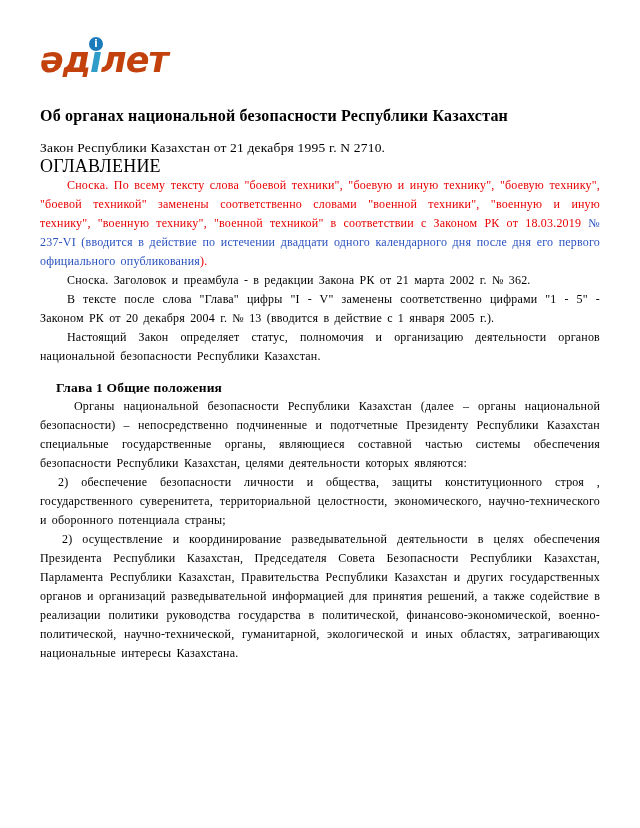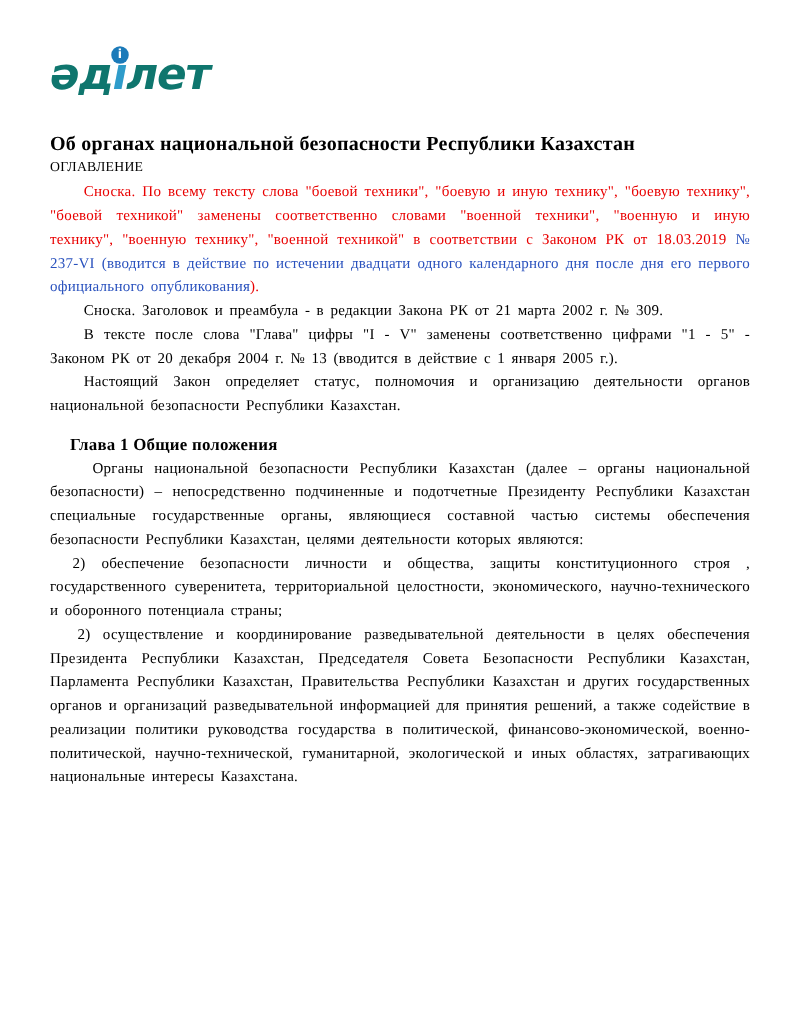--- a/index.html
+++ b/index.html
@@ -20,23 +20,23 @@
     font-family: "DejaVu Sans", sans-serif;
     font-style: italic;
     font-weight: bold;
     font-size: 35px;
     line-height: 40px;
     letter-spacing: -1px;
     margin: 0 0 12px 0;
     cursor: pointer;
     user-select: none;
   }
-  .lg1 { color: #0f766e; margin-top: 36px; }
+  .lg1 { color: #c2410c; margin-top: 36px; }
   .lg2 { color: #2f9cca; }
-  .lg3 { color: #0f766e; }
+  .lg3 { color: #c2410c; }
   .lg-iwrap { position: relative; display: inline-block; }
   .lg-dot {
     position: absolute;
     left: -1px;
     top: -3px;
     width: 14px;
     height: 14px;
     border-radius: 50%;
     background: #1b7ab9;
     color: #ffffff;
@@ -51,21 +51,21 @@
 
   
   .doc-title {
     font-size: 16px;
     line-height: 19px;
     font-weight: bold;
     margin: 14px 0 0 0;
     letter-spacing: 0.2px;
   }
   .law-line { margin: 13px 0 0 0; font-size: 13.5px; line-height: 19px; letter-spacing: 0.2px; }
-  .toc { margin: 0; font-size: 11px; line-height: 19px; letter-spacing: 0.2px; }
+  .toc { margin: 0; font-size: 18px; line-height: 19px; letter-spacing: 0.2px; }
   .para {
     margin: 0;
     font-size: 12px;
     line-height: 19px;
     text-align: justify;
     word-spacing: 2px;
     letter-spacing: 0.2px;
   }
   .footnote { color: #e90000; }
   .law-link { color: #2a52be; text-decoration: none; cursor: pointer; }
@@ -85,26 +85,27 @@
 <body>
 
 <div class="page">
 
   <div class="logo">
     <span class="lg1">әд</span><span class="lg-iwrap"><span class="lg2">ı</span><span class="lg-dot">i</span></span><span class="lg3">лет</span>
   </div>
 
   <h1 class="doc-title">Об органах национальной безопасности Республики Казахстан</h1>
 
+  <p class="law-line">Закон Республики Казахстан от 21 декабря 1995 г. N 2710.</p>
 
   <p class="toc">ОГЛАВЛЕНИЕ</p>
 
   <p class="para footnote ind-md"><span>Сноска. По всему тексту слова "боевой техники", "боевую и иную технику", "боевую технику", "боевой техникой" заменены соответственно словами "военной техники", "военную и иную технику", "военную технику", "военной техникой" в соответствии с Законом РК от 18.03.2019 </span><a class="law-link">№ 237-VI (вводится в действие по истечении двадцати одного календарного дня после дня его первого официального опубликования</a><span>).</span></p>
 
-  <p class="para ind-md">Сноска. Заголовок и преамбула - в редакции Закона РК от 21 марта 2002 г. № 309.</p>
+  <p class="para ind-md">Сноска. Заголовок и преамбула - в редакции Закона РК от 21 марта 2002 г. № 362.</p>
 
   <p class="para ind-md">В тексте после слова "Глава" цифры "I - V" заменены соответственно цифрами "1 - 5" - Законом РК от 20 декабря 2004 г. № 13 (вводится в действие с 1 января 2005 г.).</p>
 
   <p class="para ind-md">Настоящий Закон определяет статус, полномочия и организацию деятельности органов национальной безопасности Республики Казахстан.</p>
 
   <h2 class="heading">Глава 1 Общие положения</h2>
 
 
   <p class="para ind-lg">Органы национальной безопасности Республики Казахстан (далее – органы национальной безопасности) – непосредственно подчиненные и подотчетные Президенту Республики Казахстан специальные государственные органы, являющиеся составной частью системы обеспечения безопасности Республики Казахстан, целями деятельности которых являются:</p>
 

